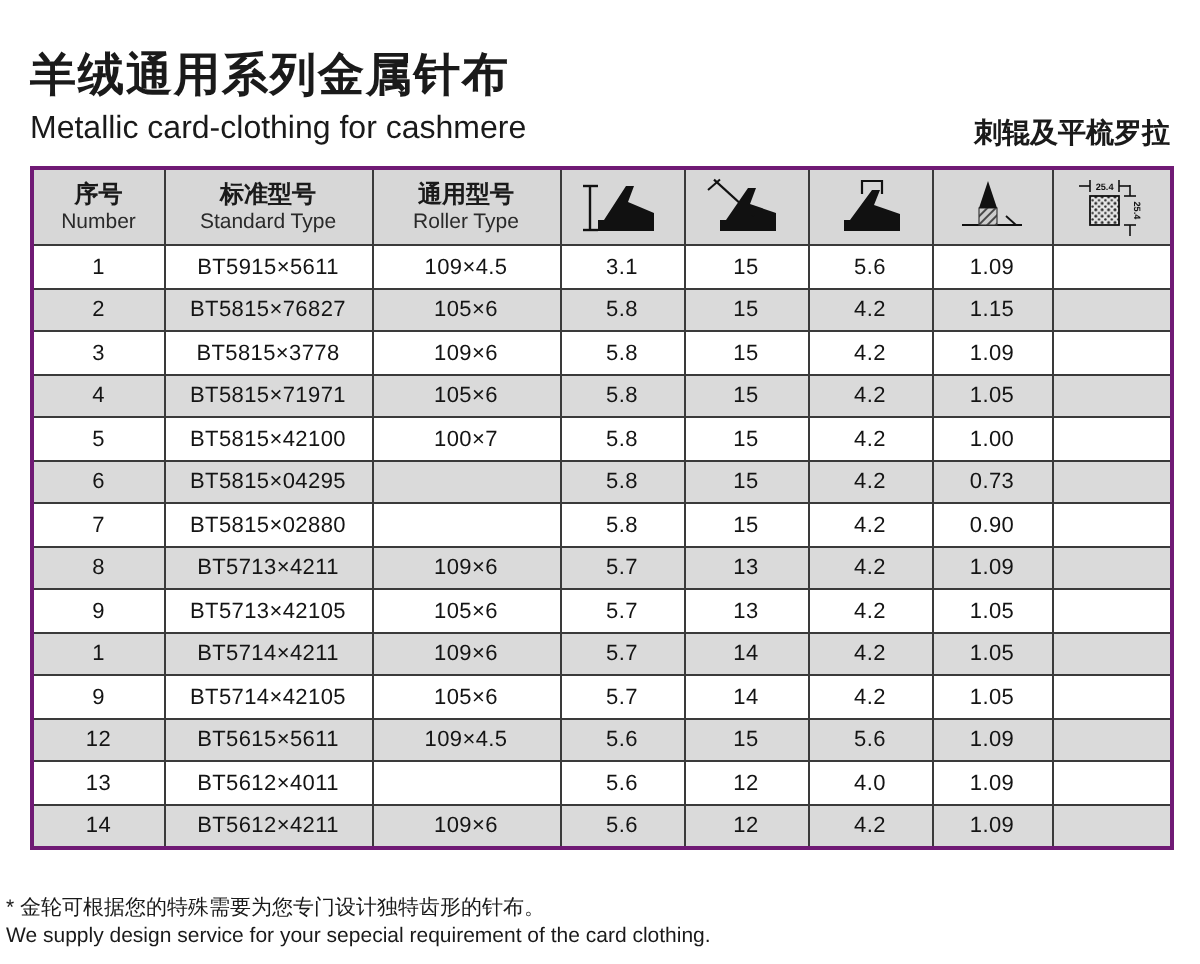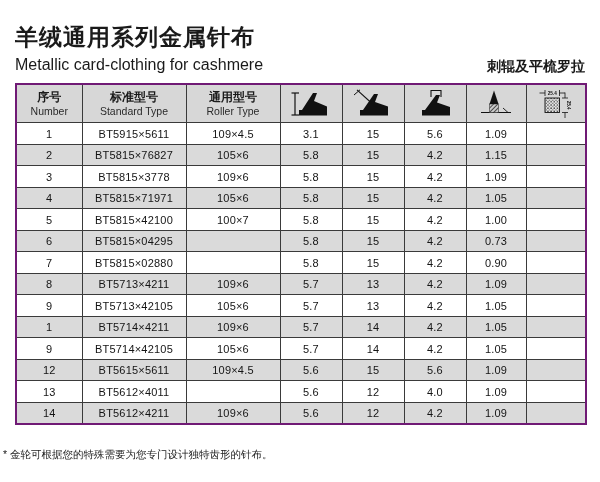--- a/index.html
+++ b/index.html
@@ -266,15 +266,16 @@
           <td>12</td>
           <td>4.2</td>
           <td>1.09</td>
           <td></td>
         </tr>
       </tbody>
   </table>
 
   <div class="footer">
     <div class="foot-zh">* 金轮可根据您的特殊需要为您专门设计独特齿形的针布。</div>
+    <div class="foot-en">We supply design service for your sepecial requirement of the card clothing.</div>
   </div>
 
 </div>
 
 </body></html>

